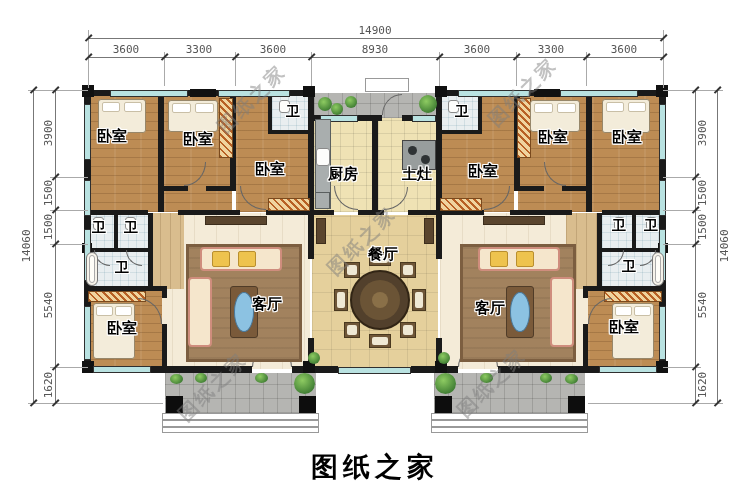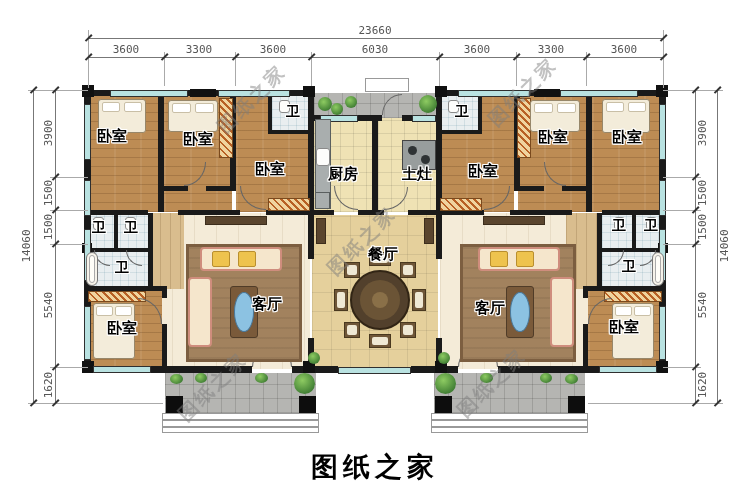--- a/index.html
+++ b/index.html
@@ -334,25 +334,25 @@
     <div class="tick" style="left:84px;top:37px;"></div>
     <div class="tick" style="left:659px;top:37px;"></div>
     <div class="tick" style="left:84px;top:56px;"></div>
     <div class="tick" style="left:160px;top:56px;"></div>
     <div class="tick" style="left:231px;top:56px;"></div>
     <div class="tick" style="left:307px;top:56px;"></div>
     <div class="tick" style="left:435px;top:56px;"></div>
     <div class="tick" style="left:512px;top:56px;"></div>
     <div class="tick" style="left:582px;top:56px;"></div>
     <div class="tick" style="left:659px;top:56px;"></div>
-    <span class="dnum" style="left:375px;top:30px;">23660</span>
+    <span class="dnum" style="left:375px;top:30px;">14900</span>
     <span class="dnum" style="left:126px;top:49px;">3600</span>
     <span class="dnum" style="left:199px;top:49px;">3300</span>
     <span class="dnum" style="left:273px;top:49px;">3600</span>
-    <span class="dnum" style="left:375px;top:49px;">6030</span>
+    <span class="dnum" style="left:375px;top:49px;">8930</span>
     <span class="dnum" style="left:477px;top:49px;">3600</span>
     <span class="dnum" style="left:551px;top:49px;">3300</span>
     <span class="dnum" style="left:624px;top:49px;">3600</span>
   </div>
 
   <div>
     <div class="dline" style="left:33px;top:90px;width:1px;height:313px;"></div>
     <div class="dline" style="left:55px;top:90px;width:1px;height:313px;"></div>
     <div class="ext" style="left:28px;top:90px;width:60px;height:1px;"></div>
     <div class="ext" style="left:50px;top:177px;width:38px;height:1px;"></div>

